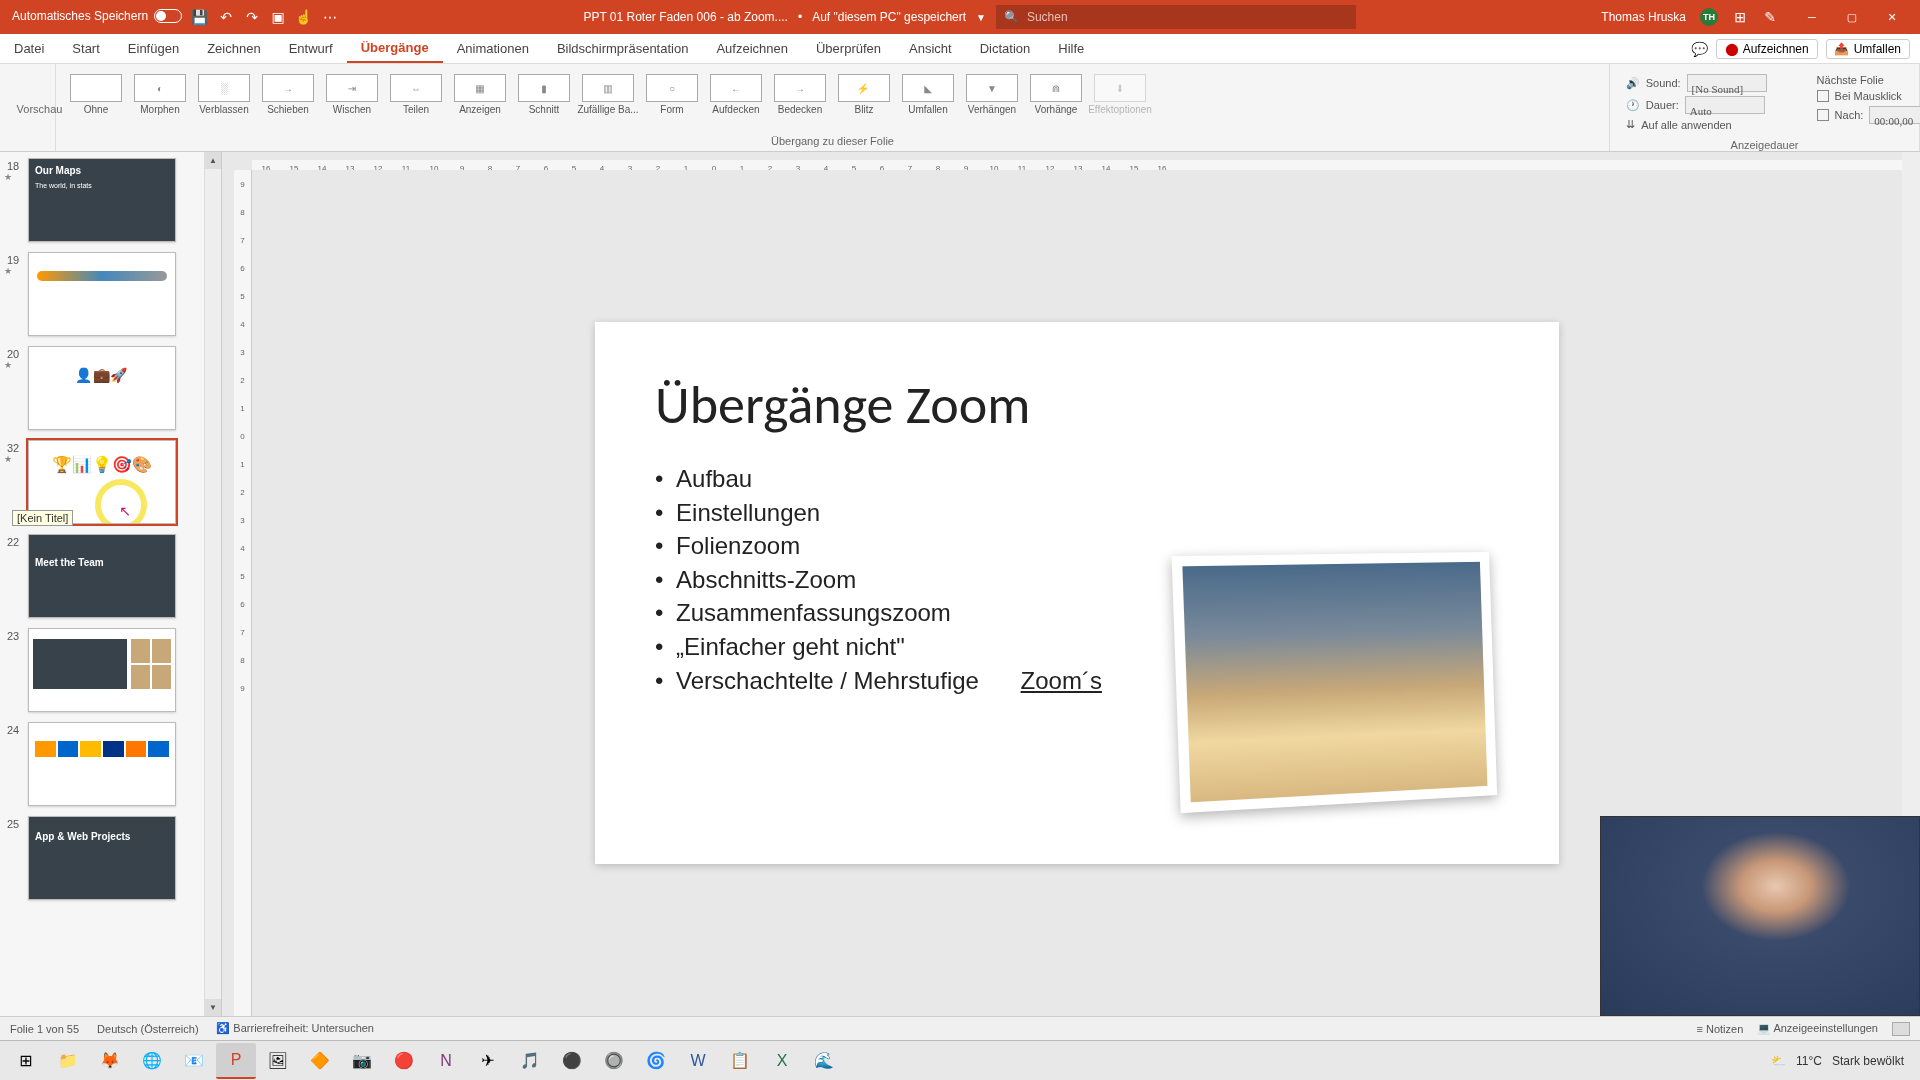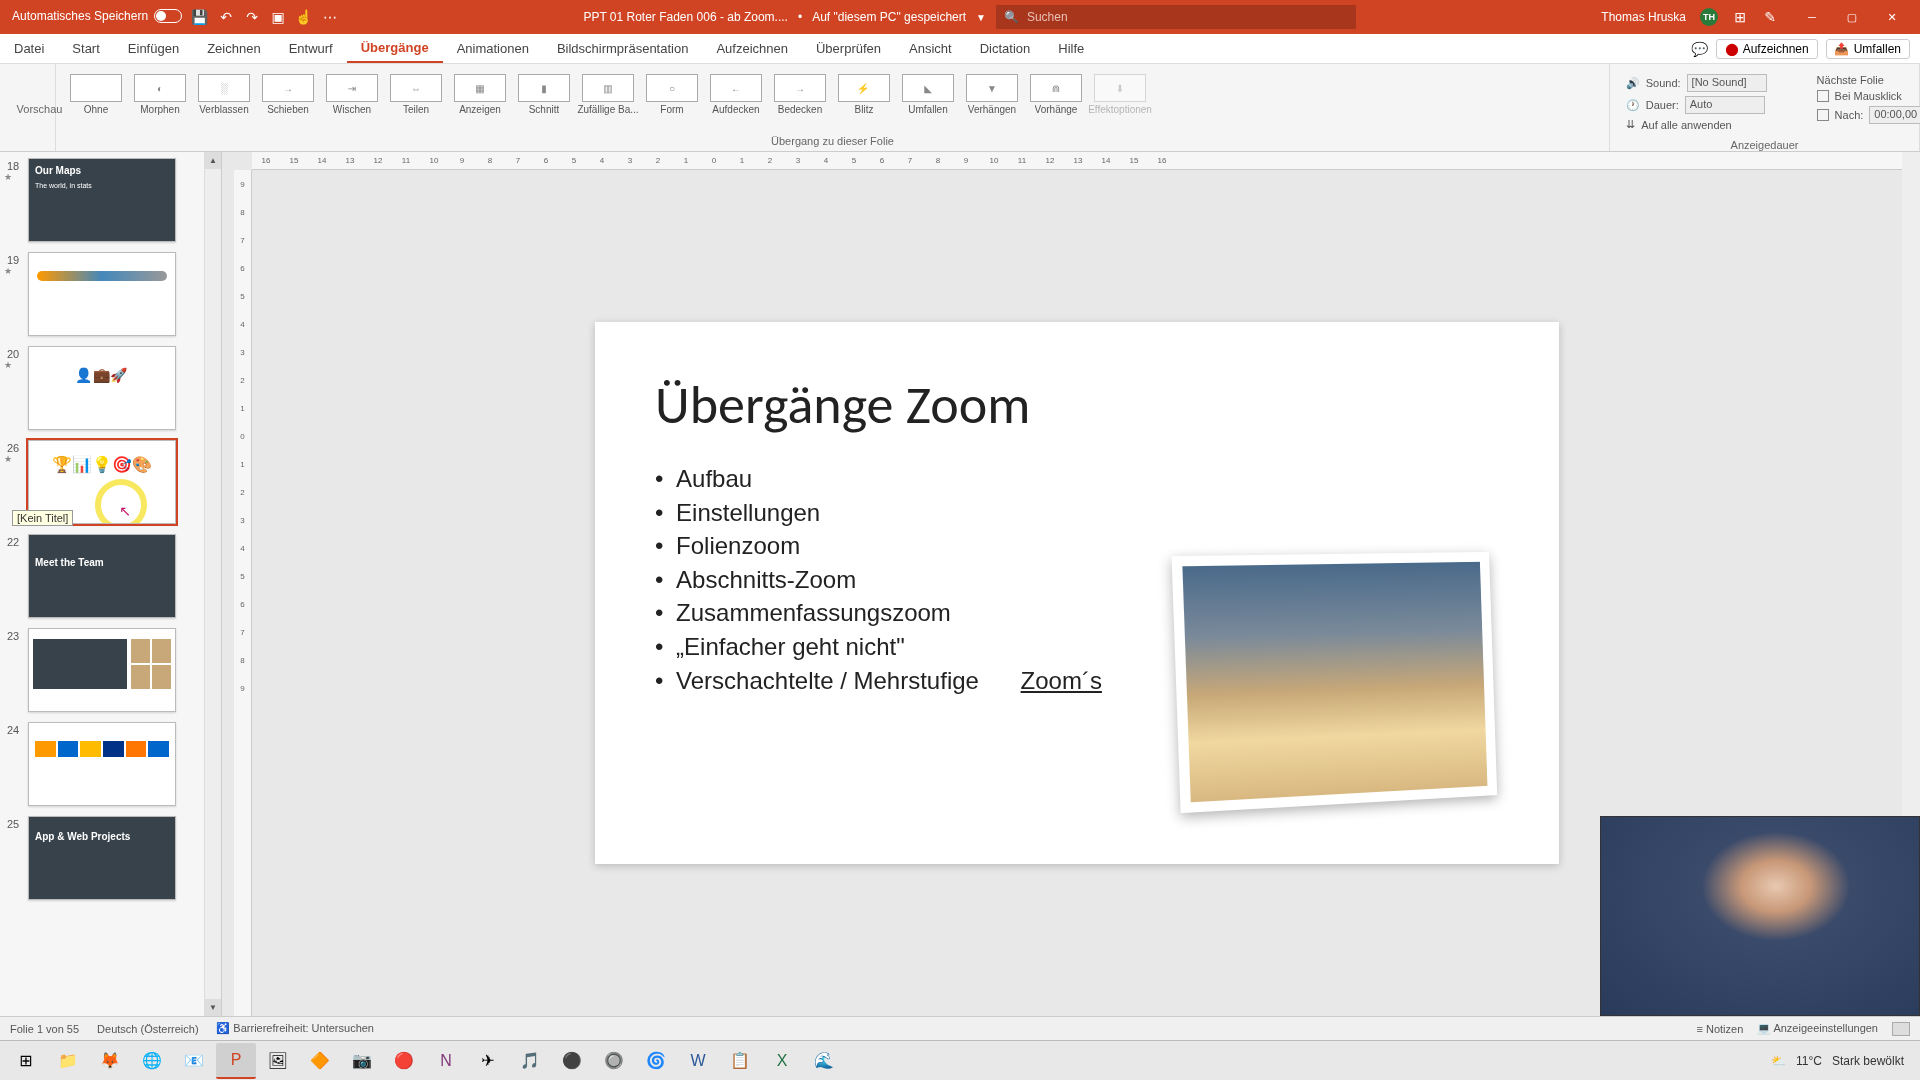--- a/index.html
+++ b/index.html
@@ -31,21 +31,21 @@
 
 .ribbon { height: 88px; background: #f5f5f5; border-bottom: 1px solid #ccc; display: flex; }
 .ribbon-group { border-right: 1px solid #ddd; padding: 4px 6px; display: flex; flex-direction: column; }
 .ribbon-group-label { font-size: 11px; color: #666; text-align: center; padding-top: 2px; }
 .ribbon-gallery { flex: 1; display: flex; align-items: flex-start; gap: 4px; padding: 4px; overflow: hidden; }
 .trans-item { width: 60px; display: flex; flex-direction: column; align-items: center; gap: 2px; padding: 2px; }
 .trans-thumb { width: 52px; height: 28px; border: 1px solid #aaa; background: #fff; display: flex; align-items: center; justify-content: center; font-size: 10px; color: #888; }
 .trans-label { font-size: 10px; color: #555; white-space: nowrap; overflow: hidden; }
 .ribbon-right { display: flex; flex-direction: column; gap: 4px; padding: 6px 10px; font-size: 11px; color: #555; }
 .ribbon-row { display: flex; align-items: center; gap: 6px; }
-.ribbon-field { border: 1px solid #bbb; background: #eee; padding: 1px 4px; width: 80px; height: 18px; font-size: 11px; }
+.ribbon-field { border: 1px solid #bbb; background: #eee; padding: 8px 4px; width: 80px; height: 18px; font-size: 11px; font-family: Liberation Serif, serif; }
 .ribbon-check { width: 12px; height: 12px; border: 1px solid #888; display: inline-block; }
 .preview-col { width: 56px; display: flex; flex-direction: row; align-items: center; justify-content: center; gap: 11px; padding: 6px; border-right: 1px solid #ddd; }
 .preview-thumb { width: 36px; height: 28px; background: #ddd; border: 1px solid #aaa; }
 
 
 .workarea { display: flex; height: calc(1080px - 34px - 30px - 88px - 24px - 40px); background: #e8e8e8; }
 .thumb-panel { width: 222px; background: #f6f6f6; border-right: 1px solid #ccc; position: relative; display: flex; }
 .thumb-list { flex: 1; overflow: hidden; padding: 6px 8px 6px 4px; }
 .thumb-scroll { width: 17px; background: #eee; display: flex; flex-direction: column; border-left: 1px solid #ddd; }
 .scroll-btn { height: 17px; background: #ddd; display: flex; align-items: center; justify-content: center; font-size: 8px; color: #555; }
@@ -54,21 +54,21 @@
 .slide-num { width: 18px; font-size: 11px; color: #555; text-align: center; padding-top: 2px; }
 .slide-star { font-size: 9px; color: #888; }
 .slide-thumb { width: 148px; height: 84px; background: #fff; border: 1px solid #bbb; box-shadow: 0 1px 2px rgba(0,0,0,.15); position: relative; overflow: hidden; }
 .slide-thumb.selected { outline: 2px solid #d04424; }
 .slide-thumb.dark { background: #38424a; color: #fff; }
 .thumb-title { font-size: 10px; font-weight: bold; padding: 6px; }
 .tooltip { position: absolute; background: #ffffe1; border: 1px solid #999; font-size: 11px; padding: 1px 4px; bottom: -2px; left: 8px; color: #333; z-index: 5; }
 
 
 .canvas-area { flex: 1; position: relative; display: flex; }
-.ruler-h { height: 18px; background: #f6f6f6; border-bottom: 1px solid #ccc; position: absolute; top: 0; left: 30px; right: 18px; font-size: 8px; color: #666; display: flex; align-items: center; overflow: hidden; }
+.ruler-h { height: 18px; background: #f6f6f6; border-bottom: 1px solid #ccc; position: absolute; top: 8px; left: 30px; right: 18px; font-size: 8px; color: #666; display: flex; align-items: center; overflow: hidden; }
 .ruler-h span { width: 28px; text-align: center; flex-shrink: 0; }
 .ruler-v { width: 18px; background: #f6f6f6; border-right: 1px solid #ccc; position: absolute; top: 18px; left: 12px; bottom: 0; font-size: 8px; color: #666; display: flex; flex-direction: column; align-items: center; overflow: hidden; }
 .ruler-v span { height: 28px; display: flex; align-items: center; }
 .canvas-scroll-v { width: 18px; background: #eee; position: absolute; right: 0; top: 0; bottom: 0; }
 .slide-stage { position: absolute; left: 30px; top: 18px; right: 18px; bottom: 0; display: flex; align-items: center; justify-content: center; background: #e8e8e8; }
 .slide { width: 964px; height: 542px; background: #fff; box-shadow: 0 2px 8px rgba(0,0,0,.2); padding: 50px 60px; position: relative; }
 .slide h1 { font-size: 54px; font-weight: 400; color: #222; margin-bottom: 24px; font-family: Calibri, sans-serif; }
 .slide ul { list-style: none; font-size: 24px; color: #222; font-family: Calibri, sans-serif; line-height: 1.4; }
 .slide li::before { content: "• "; color: #222; margin-right: 6px; }
 .slide .underline { text-decoration: underline; margin-left: 35px; }
@@ -301,21 +301,21 @@
           <div>
             <div class="slide-num">20</div>
             <div class="slide-star">★</div>
           </div>
           <div class="slide-thumb">
             <div style="padding:20px 8px;display:flex;gap:14px;justify-content:center;font-size:14px">👤💼🚀</div>
           </div>
         </div>
       <div class="slide-thumb-row" style="position:relative">
           <div>
-            <div class="slide-num">26</div>
+            <div class="slide-num">32</div>
             <div class="slide-star">★</div>
           </div>
           <div class="slide-thumb selected">
             <div style="padding:14px 8px;display:flex;gap:4px;flex-wrap:wrap;justify-content:center;">🏆📊💡🎯🎨</div>
             <div class="highlight-ring" style="bottom:-8px;right:28px"></div>
             <span class="cursor-ptr" style="bottom:4px;right:44px">↖</span>
           </div>
           <div class="tooltip">[Kein Titel]</div>
         </div>
       <div class="slide-thumb-row">

